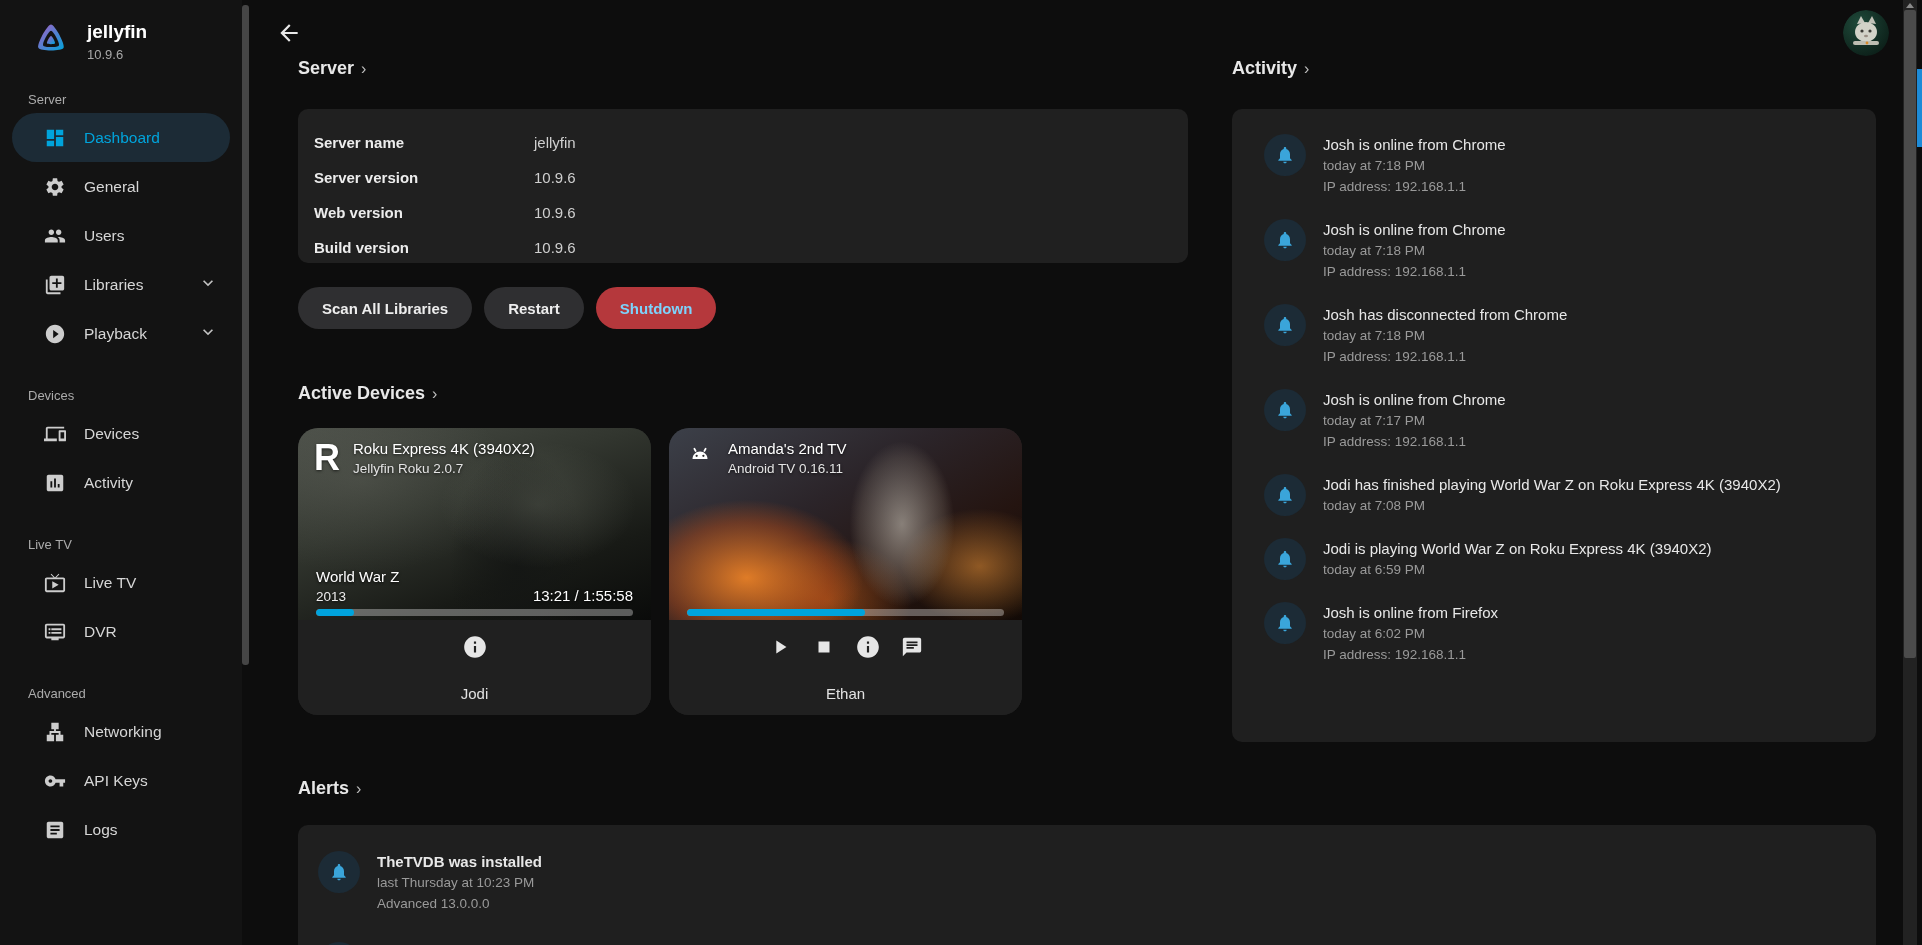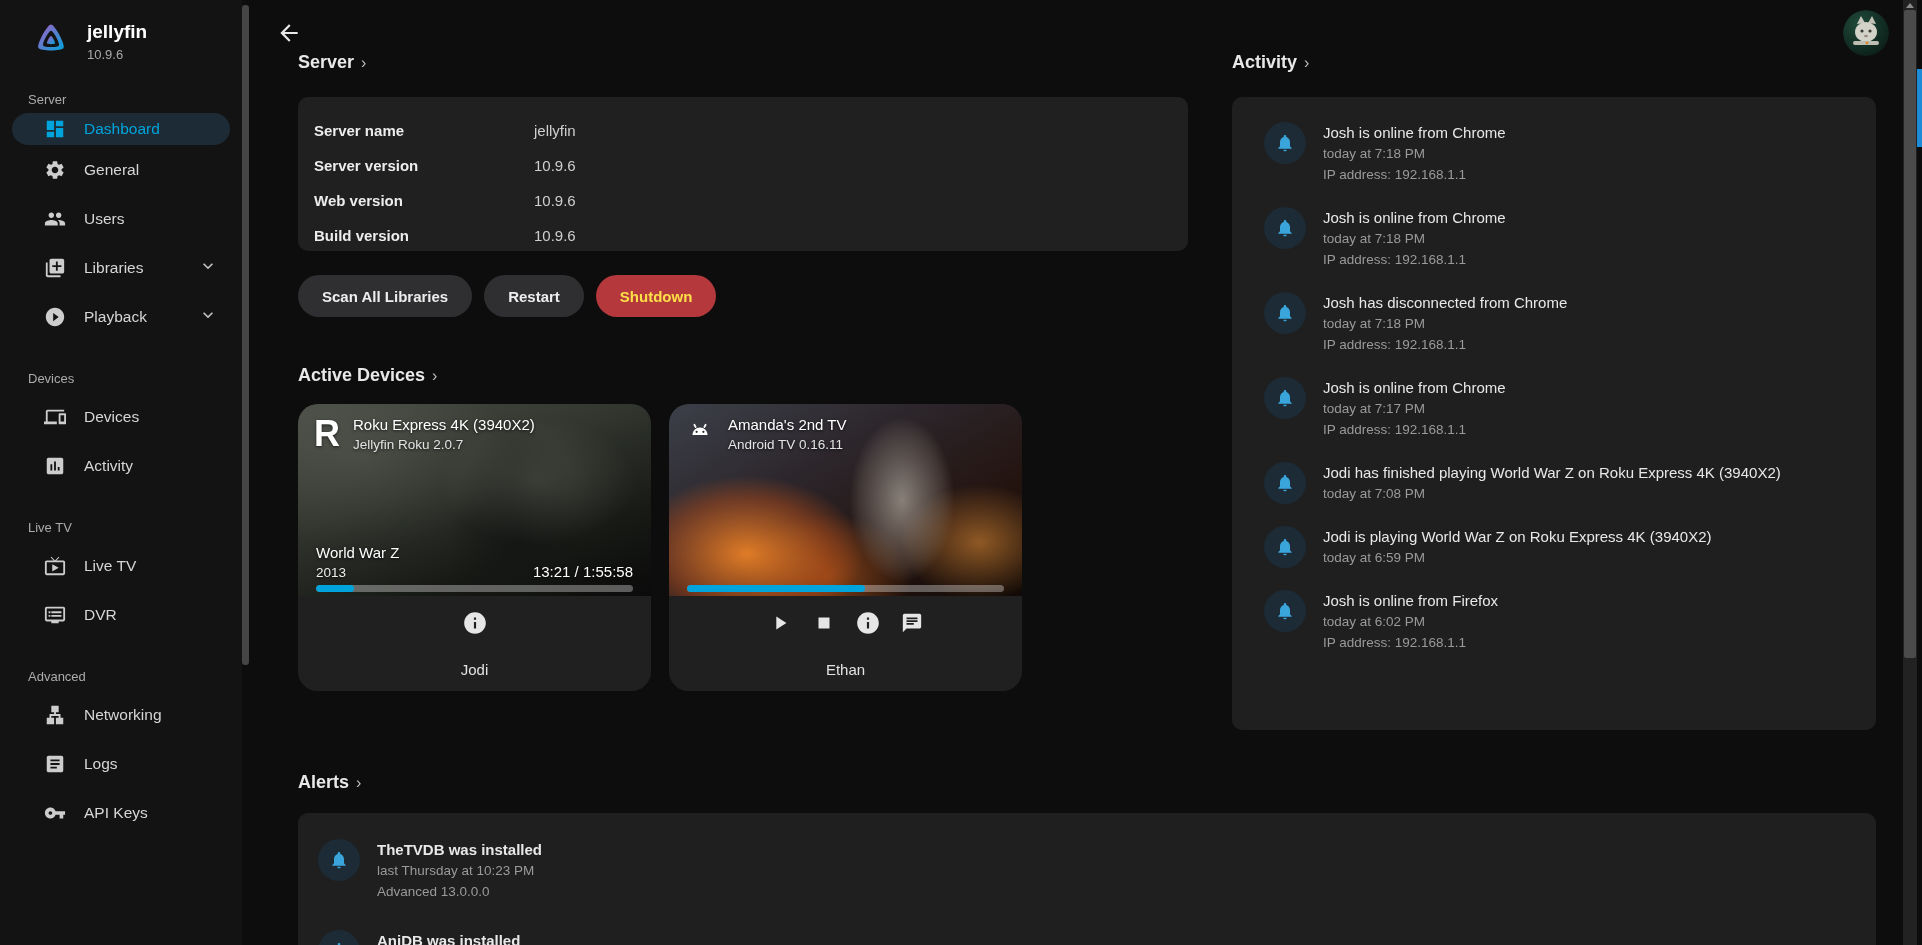--- a/index.html
+++ b/index.html
@@ -15,52 +15,52 @@
   .logo-row { display:flex; align-items:flex-start; gap:15px; padding:20px 0 0 30px; }
   .logo-ic { width:42px; height:42px; flex:0 0 auto; }
   .app-name { font-size:19px; font-weight:700; color:#fff; line-height:24px; }
   .app-ver { font-size:13px; color:#a8a8a8; margin-top:3px; }
   .side-label { font-size:13px; color:#ababab; margin:30px 0 6px 28px; }
   .nav-item { display:flex; align-items:center; height:49px; padding-left:44px; color:#d6d6d6; cursor:pointer; }
   .nav-item svg { width:22px; height:22px; fill:#cdcdcd; flex:0 0 auto; }
   .nav-item .nv-label { font-size:15.5px; margin-left:18px; }
   .nav-item .chev { margin-left:auto; margin-right:24px; }
   .nav-item .chev svg { width:20px; height:20px; fill:#c2c2c2; }
-  .nav-item.active { margin:0 12px; padding-left:32px; height:32px; border-radius:25px; background:#1c2b36; }
+  .nav-item.active { margin:0 12px; padding-left:32px; height:49px; border-radius:25px; background:#1c2b36; }
   .nav-item.active svg { fill:#00a4dc; }
   .nav-item.active .nv-label { color:#00a4dc; }
 
   
   .sb-left-thumb { position:absolute; left:242px; top:5px; width:7px; height:660px; background:#454545; border-radius:3px; }
   .sb-right-track { position:absolute; left:1903px; top:0; width:14px; height:945px; background:#222; }
   .sb-right-arrow { position:absolute; left:1906px; top:3px; width:0; height:0;
     border-left:4px solid transparent; border-right:4px solid transparent; border-bottom:5px solid #8a8a8a; }
   .sb-right-thumb { position:absolute; left:1904px; top:10px; width:12px; height:648px; background:#4b4b4b; border-radius:2px; }
   .sb-inner-blue { position:absolute; left:1917px; top:69px; width:5px; height:78px; background:#1d8bd8; }
 
   
   .back-btn { position:absolute; left:276px; top:20px; width:30px; height:30px; cursor:pointer; }
   .back-btn svg { width:26px; height:26px; fill:#e8e8e8; }
   .avatar { position:absolute; left:1843px; top:10px; width:46px; height:46px; border-radius:50%; overflow:hidden; cursor:pointer; }
   .avatar svg { width:46px; height:46px; display:block; }
 
   
-  .sec-h { font-size:18px; font-weight:600; color:#e8e8e8; line-height:24px; cursor:pointer; }
+  .sec-h { font-size:18px; font-weight:600; color:#e8e8e8; line-height:36px; cursor:pointer; }
   .sec-h .hchev { color:#bdbdbd; font-size:16px; margin-left:7px; font-weight:400; }
 
   
   .col-left { position:absolute; left:298px; top:50px; width:890px; }
   .server-card { margin-top:22px; background:#202020; border-radius:10px; padding:7px 0; }
   .sv-row { display:flex; align-items:flex-end; height:35px; padding:0 16px; }
   .sv-label { width:220px; font-size:15px; font-weight:700; color:#ededed; }
   .sv-value { font-size:15px; color:#cfcfcf; }
   .btn-row { display:flex; gap:12px; margin-top:24px; }
   .pill-btn { height:42px; padding:0 24px; border:none; border-radius:21px; background:#2f2f31;
     color:#ededed; font-size:15px; font-weight:700; font-family:inherit; cursor:pointer; }
-  .pill-btn.danger { background:#b5383c; color:#fde047; }
+  .pill-btn.danger { background:#b5383c; color:#7dd3fc; }
   .ad-heading { margin-top:46px; }
 
   
   .cards-row { display:flex; gap:18px; margin-top:16px; }
   .dev-card { width:353px; height:287px; border-radius:20px; background:#202020; overflow:hidden; position:relative; }
   .art { position:relative; height:192px; }
   .art-wwz {
     background:
       radial-gradient(140px 90px at 68% 40%, rgba(150,155,140,.22), transparent 70%),
       radial-gradient(220px 130px at 18% 28%, rgba(150,150,140,.16), transparent 70%),
@@ -205,29 +205,29 @@
 
     <div class="side-label">Advanced</div>
     <div class="nav-item">
       <svg viewBox="0 0 24 24">
           <path d="M13 22h8v-7h-3v-4h-5V9h3V2H8v7h3v2H6v4H3v7h8v-7H8v-2h8v2h-3v7z"></path>
         </svg>
       <span class="nv-label">Networking</span>
     </div>
     <div class="nav-item">
       <svg viewBox="0 0 24 24">
+          <path d="M12.65 10C11.83 7.67 9.61 6 7 6c-3.31 0-6 2.69-6 6s2.69 6 6 6c2.61 0 4.83-1.67 5.65-4H17v4h4v-4h2v-4H12.65zM7 14c-1.1 0-2-.9-2-2s.9-2 2-2 2 .9 2 2-.9 2-2 2z"></path>
+        </svg>
+      <span class="nv-label">API Keys</span>
+    </div>
+    <div class="nav-item">
+      <svg viewBox="0 0 24 24">
           <path d="M19 3H5c-1.1 0-2 .9-2 2v14c0 1.1.9 2 2 2h14c1.1 0 2-.9 2-2V5c0-1.1-.9-2-2-2zm-5 14H7v-2h7v2zm3-4H7v-2h10v2zm0-4H7V7h10v2z"></path>
         </svg>
       <span class="nv-label">Logs</span>
-    </div>
-    <div class="nav-item">
-      <svg viewBox="0 0 24 24">
-          <path d="M12.65 10C11.83 7.67 9.61 6 7 6c-3.31 0-6 2.69-6 6s2.69 6 6 6c2.61 0 4.83-1.67 5.65-4H17v4h4v-4h2v-4H12.65zM7 14c-1.1 0-2-.9-2-2s.9-2 2-2 2 .9 2 2-.9 2-2 2z"></path>
-        </svg>
-      <span class="nv-label">API Keys</span>
     </div>
   </nav>
 
   <div class="sb-left-thumb"></div>
   <div class="sb-right-track"></div>
   <div class="sb-right-arrow"></div>
   <div class="sb-right-thumb"></div>
   <div class="sb-inner-blue"></div>
 
   <div class="back-btn">

